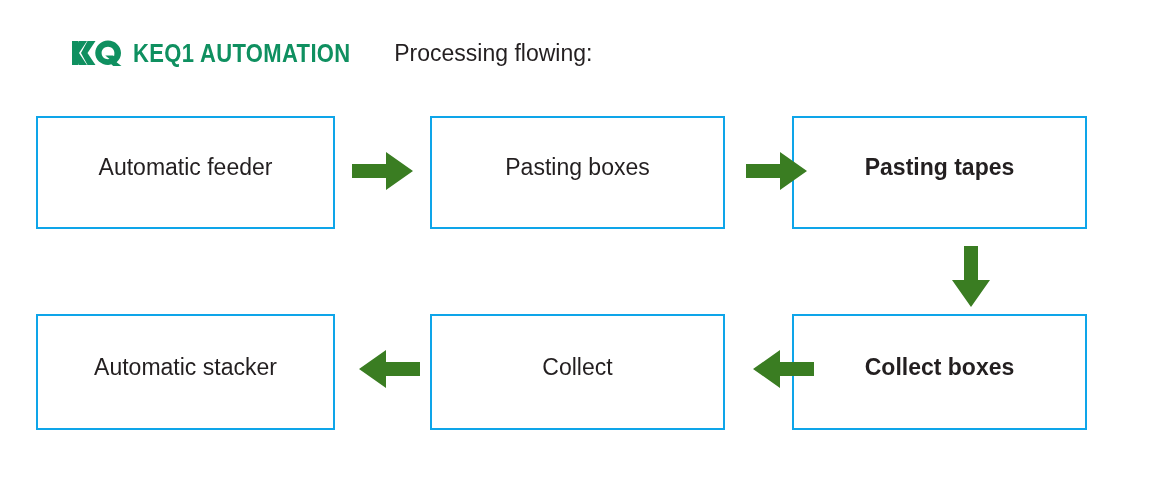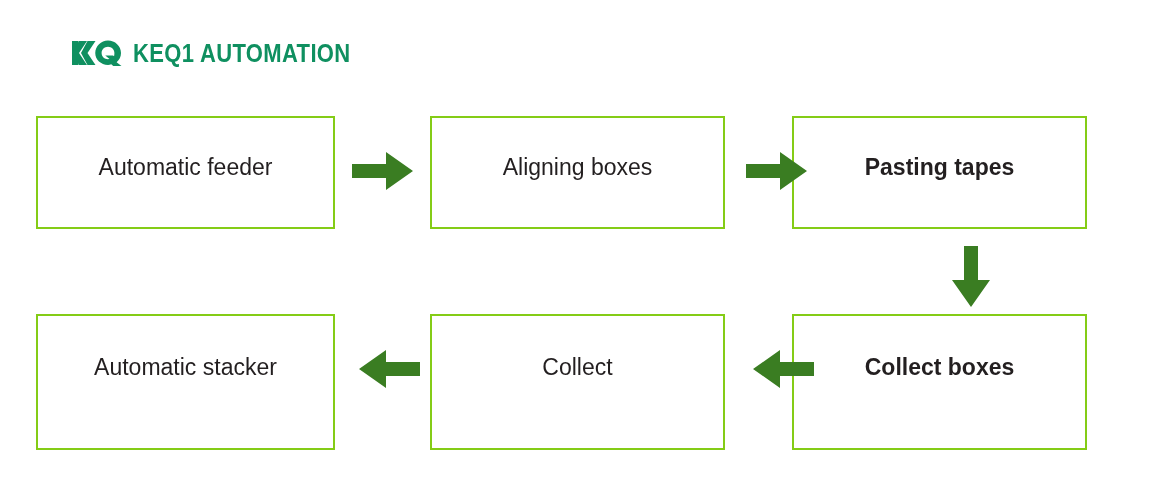--- a/index.html
+++ b/index.html
@@ -49,38 +49,38 @@
     font-size: 23px;
     font-weight: normal;
     line-height: 1;
     white-space: nowrap;
   }
 
   
   .node {
     position: absolute;
     box-sizing: border-box;
-    border: 2px solid #84cc16;
+    border: 2px solid #0ea5e9;
     background: #ffffff;
     display: flex;
     align-items: flex-start;
     justify-content: center;
   }
   .node-label {
     font-size: 23px;
     color: #231f20;
     line-height: 1;
     white-space: nowrap;
     padding-top: 38px;
   }
 
   
   .row-top  { top: 116px; height: 113px; }
   
-  .row-bot  { top: 314px; height: 136px; }
+  .row-bot  { top: 314px; height: 116px; }
 
   .col-1 { left: 36px;  width: 299px; }
   .col-2 { left: 430px; width: 295px; }
   .col-3 { left: 792px; width: 295px; font-weight: bold; }
 
   .row-bot .node-label { padding-top: 40px; }
 
   
   .arrow {
     position: absolute;
@@ -109,30 +109,31 @@
 
     <path d="M72 1 C86 1 98 12 98 26 C98 33.5 94.6 40.1 89.2 44.3
              L99 52 H82.5 L78.5 48.7 C76.4 49.4 74.3 49.8 72 49.8
              C58 49.8 46.5 39.2 46.5 26 C46.5 12.5 58 1 72 1 Z
              M72 13.5 C64.8 13.5 59.2 19 59.2 26 C59.2 33 64.8 38.3 72 38.3
              C73.1 38.3 74.1 38.2 75.1 38 L66.5 31 H82 L84.1 32.7
              C84.5 30.6 84.8 28.4 84.8 26 C84.8 19 79.2 13.5 72 13.5 Z" fill="#0f9060"></path>
   </svg>
 
   <span id="brand-name">KEQ1 AUTOMATION</span>
+  <span id="page-title">Processing flowing:</span>
 </div>
 
 <div id="flow-diagram">
 
   <div class="node row-top col-1">
     <span class="node-label">Automatic feeder</span>
   </div>
 
   <div class="node row-top col-2">
-    <span class="node-label">Aligning boxes</span>
+    <span class="node-label">Pasting boxes</span>
   </div>
 
   <div class="node row-top col-3">
     <span class="node-label">Pasting tapes</span>
   </div>
 
   <div class="node row-bot col-3">
     <span class="node-label">Collect boxes</span>
   </div>
 

